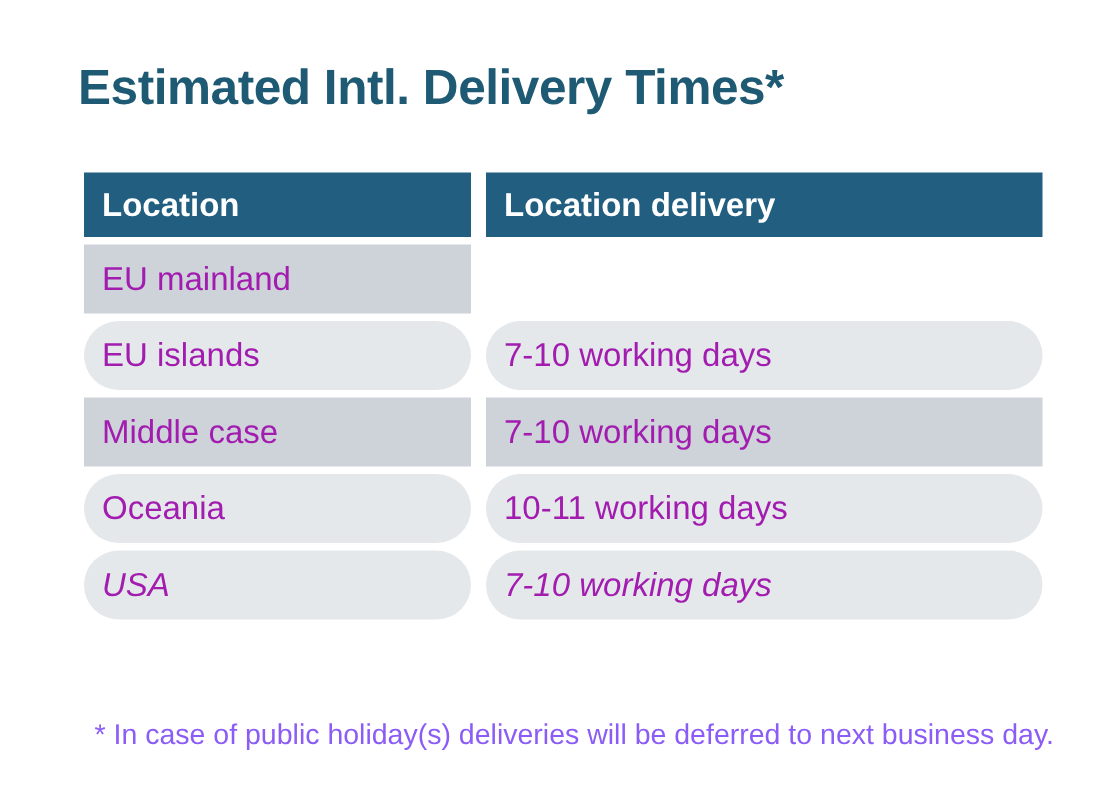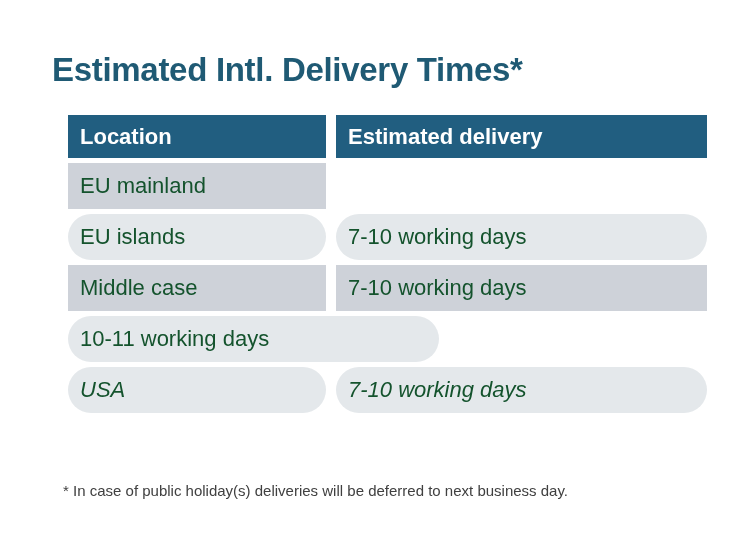--- a/index.html
+++ b/index.html
@@ -28,27 +28,26 @@
   .page-title {
     position: absolute;
     left: 52px;
     top: 36px;
     font-size: 33px;
     font-weight: 700;
     line-height: 44px;
     letter-spacing: -0.3px;
     color: #1F5A74;
     white-space: nowrap;
-    margin-top: 12px;
   }
 
   
   .delivery-table {
     position: absolute;
-    left: 68px;
+    left: 56px;
     top: 115px;
     width: 639px;
   }
 
   .table-row {
     display: flex;
     width: 100%;
     margin-bottom: 5px;
   }
   .table-row:last-child { margin-bottom: 0; font-style: italic; }
@@ -86,64 +85,65 @@
   }
 
   
   .row-shade-dark .cell { background: #CED2D9; }
   .row-shade-light .cell { background: #E4E8EB; border-radius: 23px; }
 
   .body-row .cell {
     height: 46px;
     font-size: 22px;
     font-weight: 400;
-    color: #14532d;
+    color: #a21caf;
   }
 
   
   .footnote {
     position: absolute;
     left: 63px;
     top: 481px;
-    font-size: 15px;
+    font-size: 19px;
     font-weight: 400;
     line-height: 20px;
-    color: #404040;
+    color: #8b5cf6;
     white-space: nowrap;
   }
 </style>
 </head>
 <body>
 
 <div class="page">
 
   <div class="page-title">Estimated Intl. Delivery Times*</div>
 
   <div class="delivery-table">
 
     <div class="table-row header-row">
       <div class="cell col-location">Location</div>
-      <div class="cell col-delivery">Estimated delivery</div>
+      <div class="cell col-delivery">Location delivery</div>
     </div>
 
     <div class="table-row body-row row-shade-dark">
       <div class="cell col-location">EU mainland</div>
     </div>
 
     <div class="table-row body-row row-shade-light">
       <div class="cell col-location">EU islands</div>
       <div class="cell col-delivery">7-10 working days</div>
     </div>
 
     <div class="table-row body-row row-shade-dark">
       <div class="cell col-location">Middle case</div>
       <div class="cell col-delivery">7-10 working days</div>
     </div>
 
     <div class="table-row body-row row-shade-light">
+      <div class="cell col-location">Oceania</div>
       <div class="cell col-delivery">10-11 working days</div>
     </div>
 
 
     <div class="table-row body-row row-shade-light">
       <div class="cell col-location">USA</div>
       <div class="cell col-delivery">7-10 working days</div>
     </div>
 
   </div>

